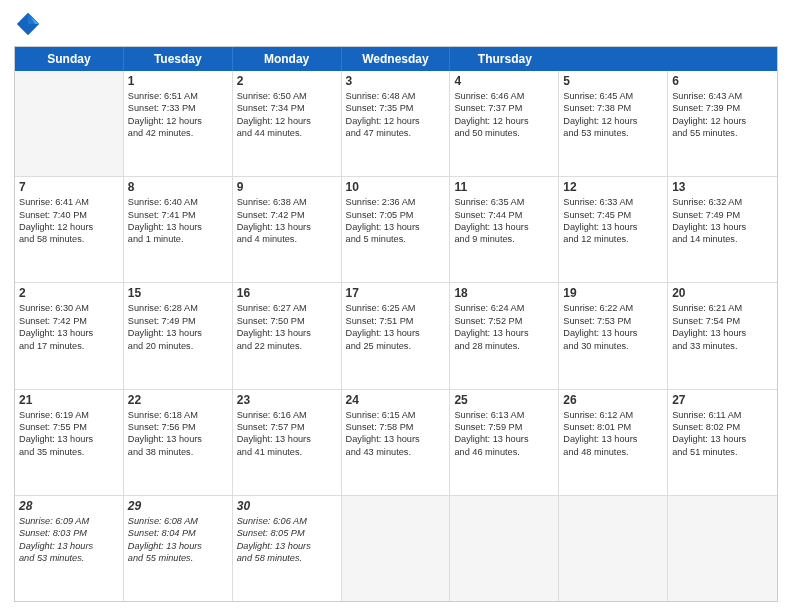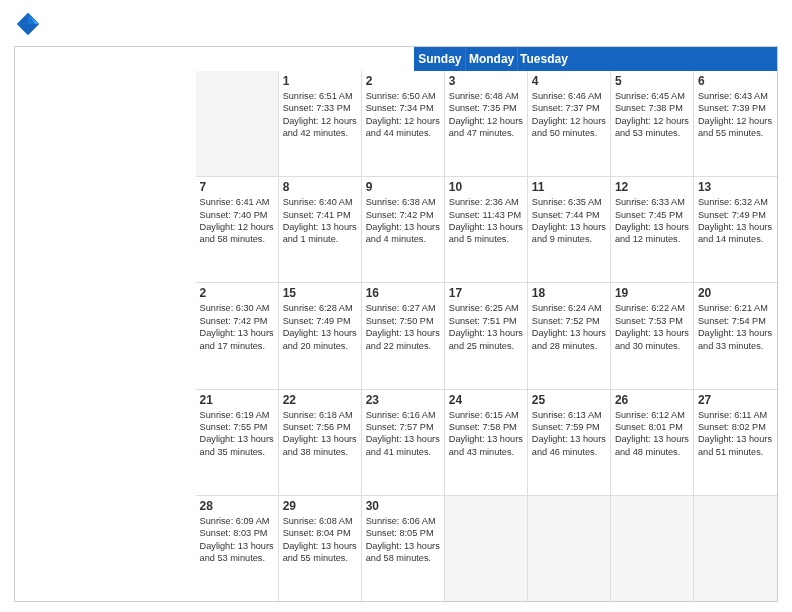--- a/index.html
+++ b/index.html
@@ -51,21 +51,20 @@
     }
     .subtitle {
       font-size: 15px;
       color: #555;
     }
     .calendar {
       flex: 1;
       display: flex;
       flex-direction: column;
       border: 1px solid #ccc;
-      align-items: flex-end;
     }
     .cal-header-row {
       display: grid;
       grid-template-columns: repeat(7, 1fr);
       background: #1565c0;
     }
     .cal-header-cell {
       color: #fff;
       font-size: 12px;
       font-weight: bold;
@@ -82,20 +81,21 @@
       flex: 1;
     }
     .cal-week {
       display: grid;
       grid-template-columns: repeat(7, 1fr);
       flex: 1;
       border-bottom: 1px solid #ddd;
     }
     .cal-week:last-child {
       border-bottom: none;
+      font-style: italic;
     }
     .cal-cell {
       border-right: 1px solid #ddd;
       padding: 3px 4px;
       font-size: 9.5px;
       color: #333;
       min-height: 80px;
       background: #fff;
       vertical-align: top;
     }
@@ -135,22 +135,24 @@
     </div>
     <div class="title-block">
       <div class="main-title"></div>
       <div class="subtitle"></div>
     </div>
   </div>
 
   <div class="calendar">
     <div class="cal-header-row">
     <div class="cal-header-cell">Sunday</div>
+        <div class="cal-header-cell">Tuesday</div>
         <div class="cal-header-cell">Monday</div>
-        <div class="cal-header-cell">Tuesday</div>
+        <div class="cal-header-cell">Wednesday</div>
+        <div class="cal-header-cell">Thursday</div>
       </div>
     <div class="cal-body">
     <div class="cal-week">
           <div class="cal-cell empty"></div>
           <div class="cal-cell">
             <span class="day-num">1</span>
             <span class="cell-line">Sunrise: 6:51 AM</span>
             <span class="cell-line">Sunset: 7:33 PM</span>
             <span class="cell-line">Daylight: 12 hours</span>
             <span class="cell-line">and 42 minutes.</span>
@@ -209,21 +211,21 @@
           <div class="cal-cell">
             <span class="day-num">9</span>
             <span class="cell-line">Sunrise: 6:38 AM</span>
             <span class="cell-line">Sunset: 7:42 PM</span>
             <span class="cell-line">Daylight: 13 hours</span>
             <span class="cell-line">and 4 minutes.</span>
           </div>
           <div class="cal-cell">
             <span class="day-num">10</span>
             <span class="cell-line">Sunrise: 2:36 AM</span>
-            <span class="cell-line">Sunset: 11:43 PM</span>
+            <span class="cell-line">Sunset: 7:05 PM</span>
             <span class="cell-line">Daylight: 13 hours</span>
             <span class="cell-line">and 5 minutes.</span>
           </div>
           <div class="cal-cell">
             <span class="day-num">11</span>
             <span class="cell-line">Sunrise: 6:35 AM</span>
             <span class="cell-line">Sunset: 7:44 PM</span>
             <span class="cell-line">Daylight: 13 hours</span>
             <span class="cell-line">and 9 minutes.</span>
           </div>

